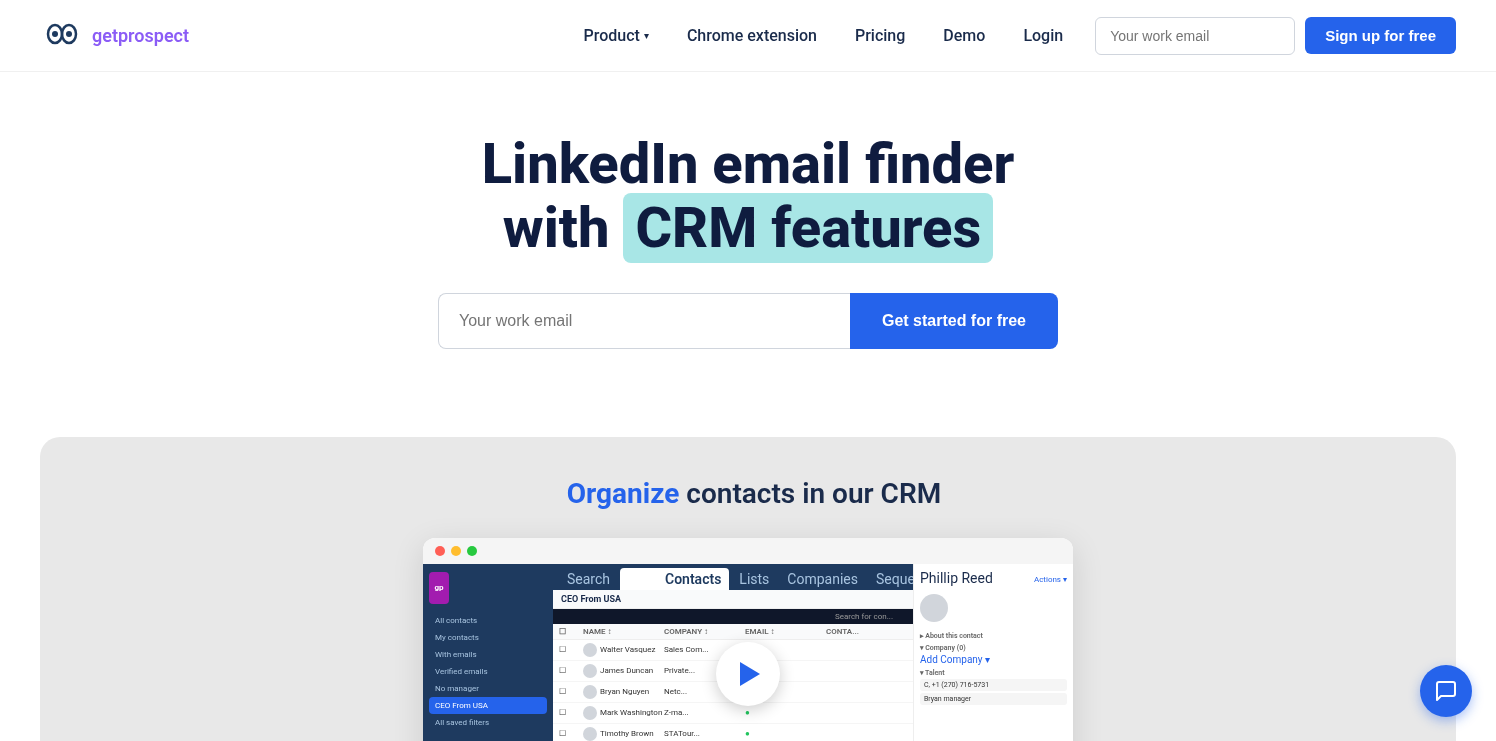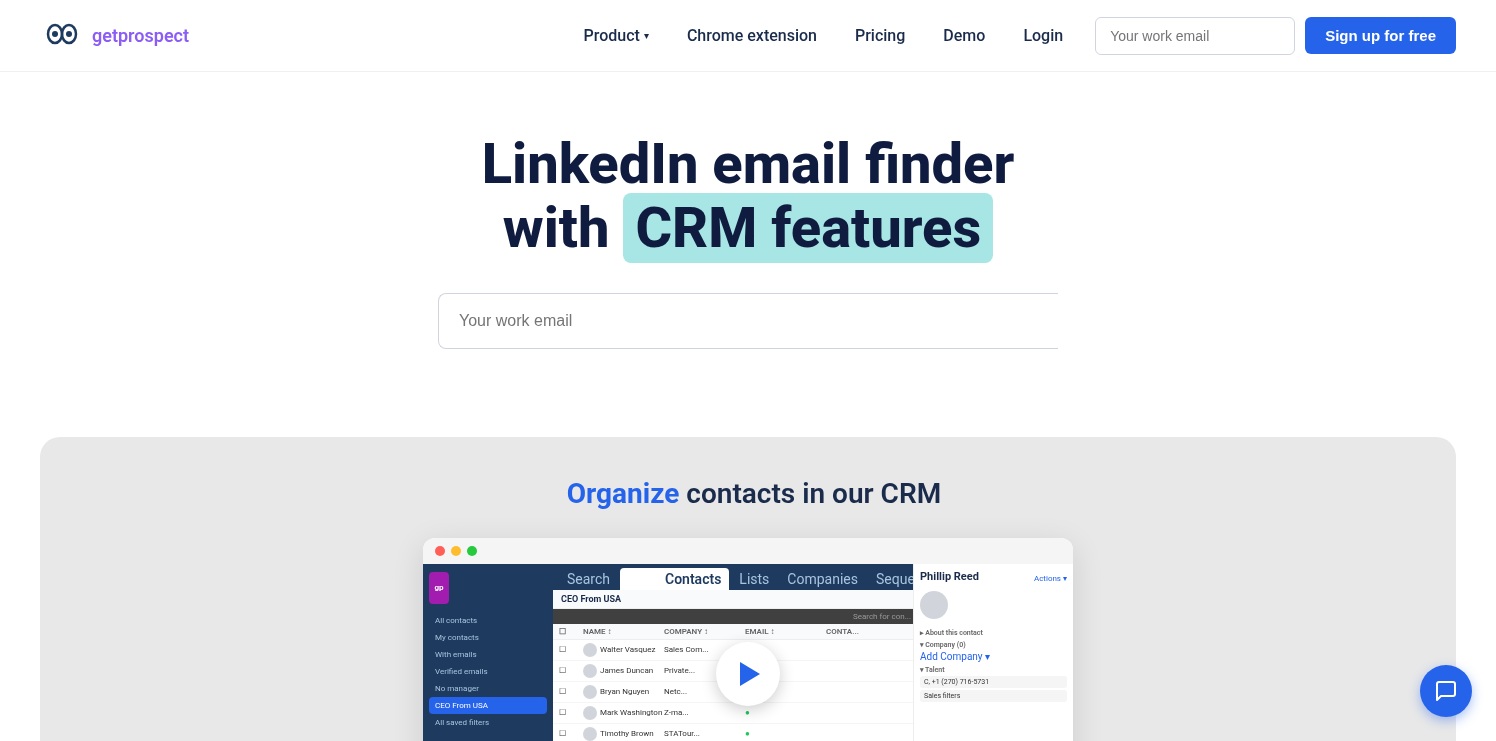--- a/index.html
+++ b/index.html
@@ -263,22 +263,22 @@
       background: #2563eb;
       color: #fff;
     }
     .mock-right-panel {
       width: 160px;
       border-left: 1px solid #eee;
       padding: 6px;
       flex-shrink: 0;
     }
     .mock-right-name {
-      font-size: 11px;
-      font-weight: 700;
+      font-size: 14px;
+      font-weight: 400;
       color: #1a2b4b;
       margin-bottom: 4px;
     }
     .mock-right-avatar {
       width: 28px; height: 28px;
       border-radius: 50%;
       background: #d1d5db;
       margin-bottom: 4px;
     }
     .mock-right-section {
@@ -375,20 +375,21 @@
 
 <section class="hero">
   <h1 class="hero-title">
     <span>LinkedIn email finder</span><br>
     <span>with</span>
     <span class="highlight">CRM features</span>
   </h1>
 
   <div class="hero-cta">
     <input class="hero-email-input" type="email" placeholder="Your work email" style="">
+    <button class="hero-cta-btn">Get started for free</button>
   </div>
 </section>
 
 <div class="video-section">
   <p class="video-caption">
     <span class="accent">Organize</span><span> contacts in our CRM</span>
   </p>
 
   <div class="video-frame">
     <div class="video-frame-top">
@@ -420,21 +421,21 @@
           <div class="mock-nav-tabs" style="background:#1e3a5f; display:flex; gap:2px; padding:4px 6px 0;">
             <div class="mock-tab">Search</div>
             <div class="mock-tab active">Contacts</div>
             <div class="mock-tab">Lists</div>
             <div class="mock-tab">Companies</div>
             <div class="mock-tab">Sequences</div>
             <div class="mock-tab">Integrations</div>
           </div>
 
           <div style="padding: 4px 8px; background:#f9fafb; border-bottom:1px solid #eee; font-size:9px; font-weight:700; color:#1a2b4b;">CEO From USA</div>
-          <div style="padding: 3px 2px; background:#404040; font-size:8px; color:#999; text-align:right;">Search for con...</div>
+          <div style="padding: 3px 20px; background:#0f172a; font-size:8px; color:#999; text-align:right;">Search for con...</div>
 
           <div class="mock-table-header">
             <span>☐</span>
             <span>NAME ↕</span>
             <span>COMPANY ↕</span>
             <span>EMAIL ↕</span>
             <span>CONTA...</span>
           </div>
 
           <div class="mock-table-row">
@@ -483,21 +484,21 @@
             <span style="font-size:8px;color:#2563eb;cursor:pointer;">Actions ▾</span>
           </div>
           <div style="display:flex;align-items:center;gap:6px;margin-bottom:6px;">
             <div class="mock-right-avatar"></div>
           </div>
           <div class="mock-right-section">▸ About this contact</div>
           <div class="mock-right-section">▾ Company (0)</div>
           <div style="font-size:10px;color:#2563eb;margin-bottom:4px;cursor:pointer;">Add Company ▾</div>
           <div class="mock-right-section">▾ Talent</div>
           <div class="mock-right-field">C, +1 (270) 716-5731</div>
-          <div class="mock-right-field">Sales filters</div>
+          <div class="mock-right-field">Bryan manager</div>
         </div>
       </div>
 
       <div class="play-overlay">
         <div class="play-triangle"></div>
       </div>
     </div>
   </div>
 </div>
 

